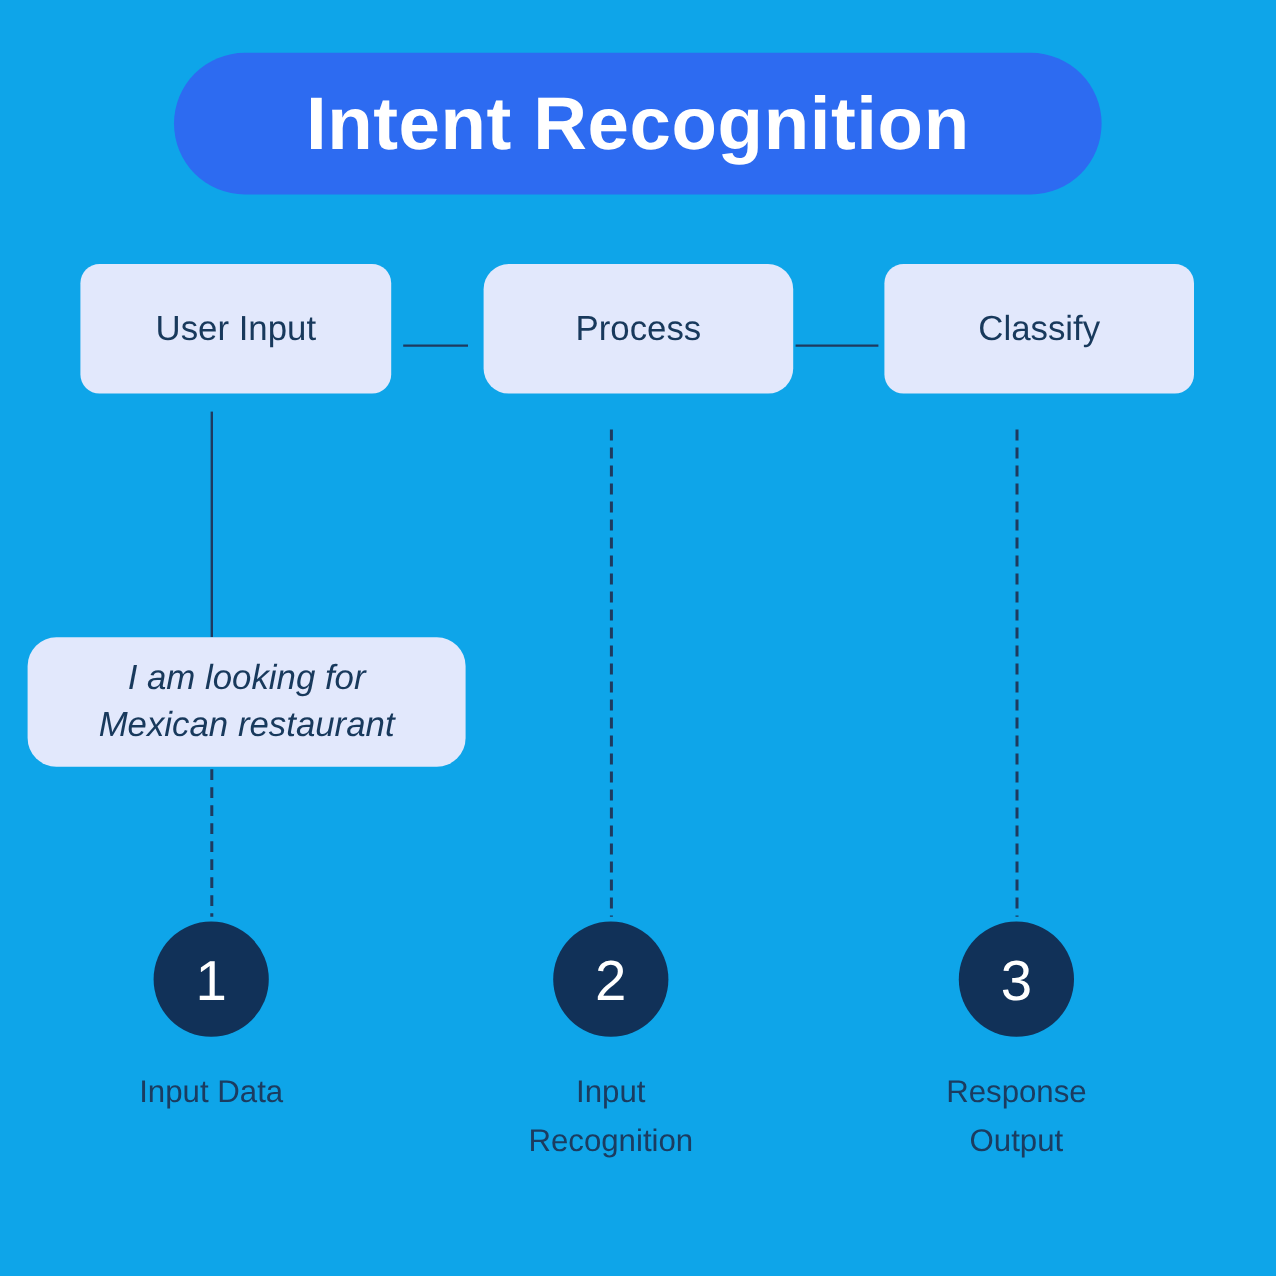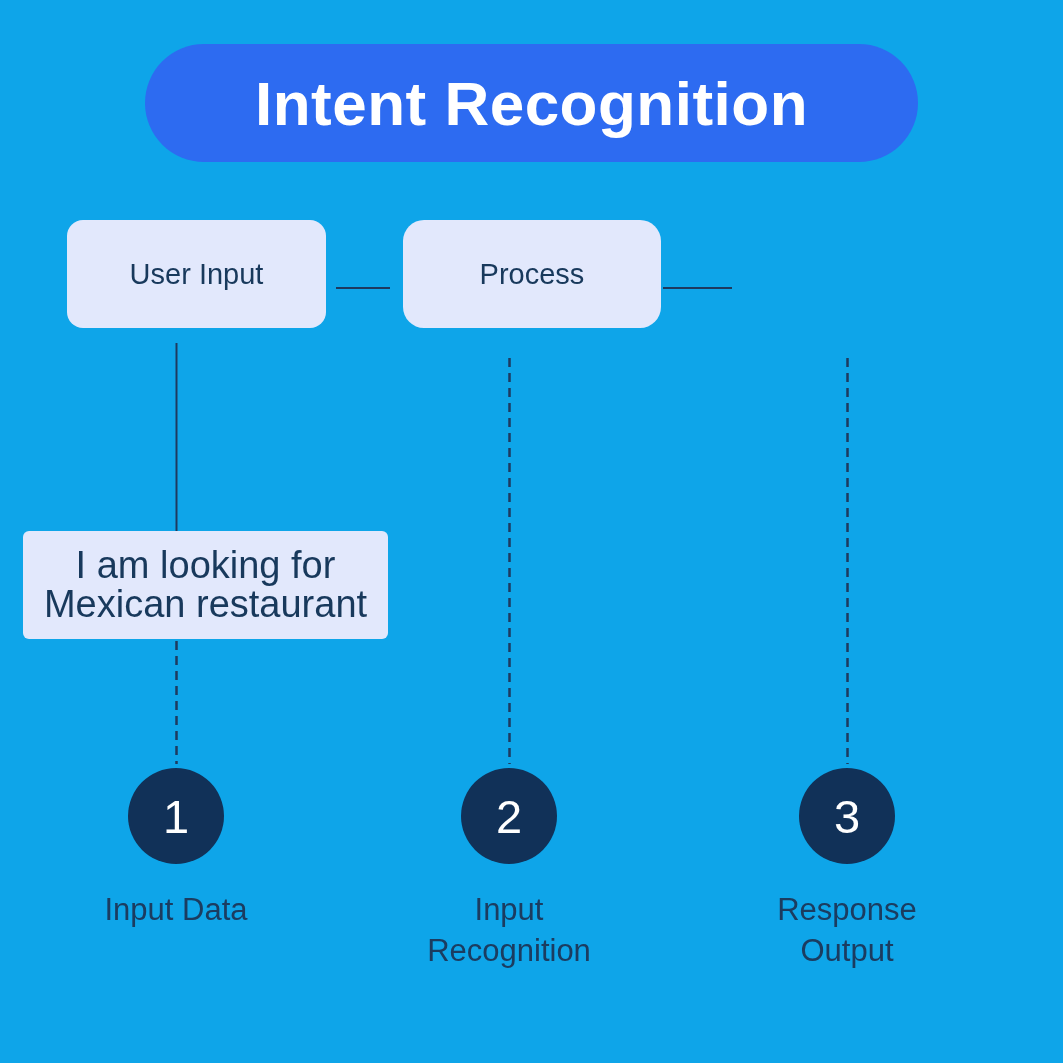--- a/index.html
+++ b/index.html
@@ -53,28 +53,29 @@
   .box-1 { left: 67px;  width: 259px; }
   .box-2 { left: 403px; width: 258px; border-radius: 21px; }
   .box-3 { left: 737px; width: 258px; }
   .example-box {
     position: absolute;
     left: 23px;
     top: 531px;
     width: 365px;
     height: 108px;
     background: #e2e8fc;
-    border-radius: 6px;
+    border-radius: 24px;
     display: flex;
     align-items: center;
     justify-content: center;
     text-align: center;
     color: #18395c;
-    font-size: 38px;
+    font-size: 29px;
     line-height: 39px;
+    font-style: italic;
   }
   .pre { white-space: pre-line; }
   .step-circle {
     position: absolute;
     top: 768px;
     width: 96px;
     height: 96px;
     border-radius: 50%;
     background: #113158;
     display: flex;
@@ -85,21 +86,21 @@
   }
   .circle-1 { left: 128px; }
   .circle-2 { left: 461px; }
   .circle-3 { left: 799px; }
   .step-label {
     position: absolute;
     top: 889px;
     width: 320px;
     text-align: center;
     color: #1b3c60;
-    font-size: 31px;
+    font-size: 26px;
     line-height: 41px;
     white-space: pre-line;
   }
   .label-1 { left: 16px; }
   .label-2 { left: 349px; }
   .label-3 { left: 687px; }
 </style>
 </head>
 <body>
 
@@ -120,20 +121,23 @@
     <line x1="509.5" y1="358" x2="509.5" y2="764" stroke="#1e3a5f" stroke-width="2.5" stroke-dasharray="9 6"></line>
     <line x1="847.5" y1="358" x2="847.5" y2="764" stroke="#1e3a5f" stroke-width="2.5" stroke-dasharray="9 6"></line>
   </svg>
 
   <div class="flow-box box-1">
     <span>User Input</span>
   </div>
   <div class="flow-box box-2">
     <span>Process</span>
   </div>
+  <div class="flow-box box-3">
+    <span>Classify</span>
+  </div>
 
   <div class="example-box">
     <span class="pre">I am looking for
 Mexican restaurant</span>
   </div>
 
   <div class="step-circle circle-1">
     <span>1</span>
   </div>
   <div class="step-circle circle-2">

